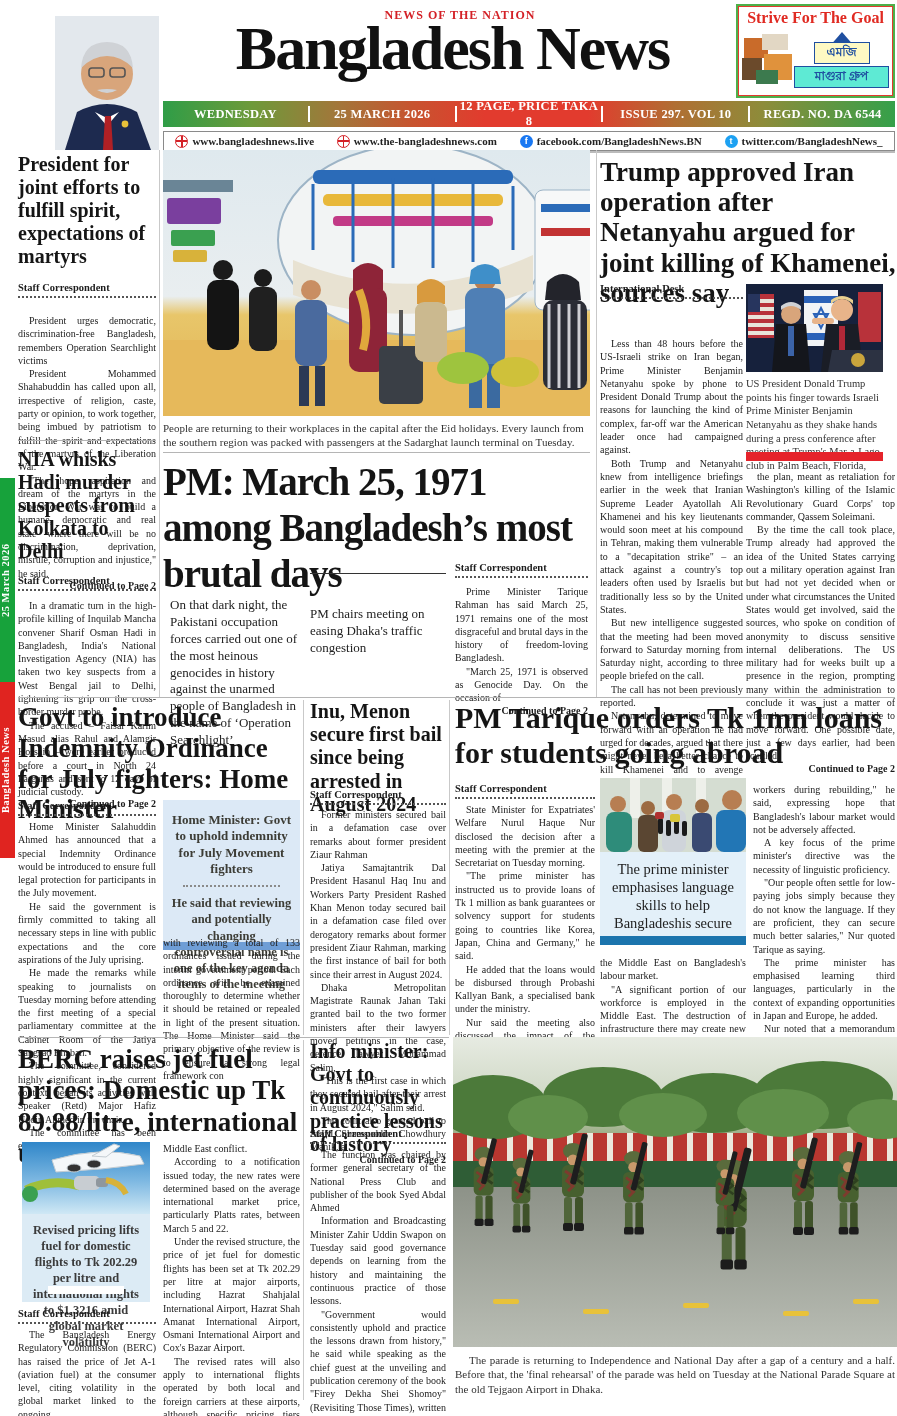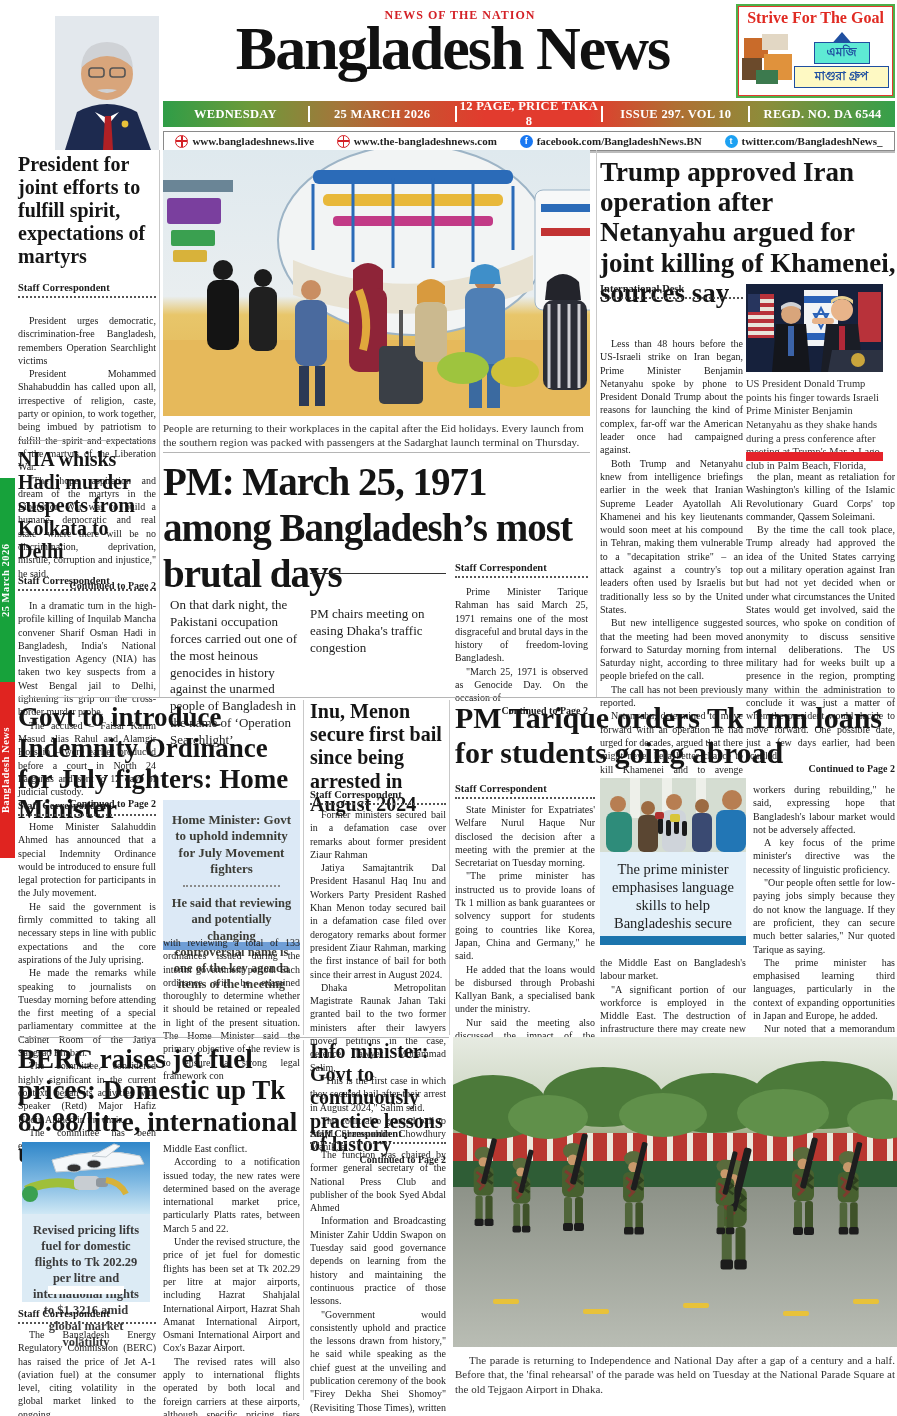--- a/index.html
+++ b/index.html
@@ -14,23 +14,23 @@
   .portrait { position:absolute; left:55px; top:16px; width:104px; height:134px; background:#e8ecef; overflow:hidden; }
   .adbox { position:absolute; left:736px; top:4px; width:159px; height:94px; background:#fff;
            border:2px solid #4db04a; box-shadow:inset 0 0 0 1px #e23b2e; padding:3px 4px; }
   .adbox .slogan { color:#e02a22; font-weight:bold; font-size:16px; text-align:center; line-height:1.1; }
   .adbox .logo-row { display:flex; margin-top:5px; align-items:center; }
   .collage { width:52px; height:52px; position:relative; }
   .collage i { position:absolute; display:block; }
   .mg { flex:1; text-align:center; position:relative; }
   .mg .tri { width:0; height:0; border-left:26px solid transparent; border-right:26px solid transparent;
              border-bottom:30px solid #1f4fa0; margin:0 auto; }
-  .mg .l1 { position:relative; margin-top:-20px; background:#5eead4; border:1px solid #1f4fa0; color:#1f4fa0;
+  .mg .l1 { position:relative; margin-top:-20px; background:#fef9c3; border:1px solid #1f4fa0; color:#1f4fa0;
             font-weight:bold; font-size:12px; width:56px; margin-left:auto; margin-right:auto; }
-  .mg .l2 { margin-top:2px; background:#fef9c3; border:1px solid #1f4fa0; color:#1f4fa0; font-weight:bold; font-size:12px; }
+  .mg .l2 { margin-top:2px; background:#5eead4; border:1px solid #1f4fa0; color:#1f4fa0; font-weight:bold; font-size:12px; }
   .datebar { position:absolute; left:163px; top:101px; width:732px; height:26px; display:flex; align-items:center;
              background:linear-gradient(90deg,#2f9d47 0%,#6d9a3a 12%,#a3763a 24%,#c7542f 34%,#e23b2e 44%,#e23b2e 58%,#b06f33 70%,#8d8c3a 82%,#35a04a 100%); }
   .datebar .seg { flex:1; text-align:center; color:#fff; font-weight:bold; font-size:12.5px; letter-spacing:.3px; }
   .datebar .sep { width:2px; height:16px; background:#fff; }
   .linksbar { position:absolute; left:163px; top:131px; width:732px; height:20px; border:1px solid #8a8a8a;
               box-shadow:0 2px 0 #bbb; display:flex; align-items:center; justify-content:space-around; background:#fff; }
   .linkitem { display:flex; align-items:center; gap:4px; font-size:11px; font-weight:bold; color:#222; cursor:pointer; }
   .cicon { width:13px; height:13px; border-radius:50%; display:inline-flex; align-items:center; justify-content:center;
            color:#fff; font-size:9px; font-weight:bold; font-family:"Liberation Sans",sans-serif; }
   .globe { background:#fff; border:1.5px solid #d42127; position:relative; }
@@ -260,21 +260,21 @@
             <g stroke="#cfcfd4" stroke-width="3">
               <line x1="386" y1="154" x2="386" y2="238"></line>
               <line x1="396" y1="154" x2="396" y2="238"></line>
               <line x1="406" y1="154" x2="406" y2="238"></line>
               <line x1="416" y1="154" x2="416" y2="238"></line>
             </g>
           </g>
       </g>
     </svg>
   </div>
-  <div class="abs caption" style="left:163px; top:421px; width:427px; font-size:11px;">People are returning to their workplaces in the capital after the Eid holidays. Every launch from the southern region was packed with passengers at the Sadarghat launch terminal on Thursday.</div>
+  <div class="abs caption" style="left:163px; top:421px; width:427px; font-size:11px;">People are returning to their workplaces in the capital after the Eid holidays. Every launch from the southern region was packed with passengers at the Sadarghat launch terminal on Tuesday.</div>
 
   <div class="hline" style="left:163px; top:452px; width:427px;"></div>
 
   <div class="abs hl" style="left:163px; top:459px; width:427px; font-size:39px; line-height:1.18; letter-spacing:-1px;">PM: March 25, 1971 among Bangladesh’s most brutal days</div>
 
   <div class="abs deck" style="left:170px; top:565px; width:128px;">On that dark night, the Pakistani occupation forces carried out one of the most heinous genocides in history against the unarmed people of Bangladesh in the name of ‘Operation Searchlight’</div>
   <div class="abs" style="left:310px; top:565px; width:136px;">
     <div style="border-top:1.5px solid #333; margin:8px 0;"></div>
     <div class="deck">PM chairs meeting on easing Dhaka's traffic congestion</div>
   </div>

